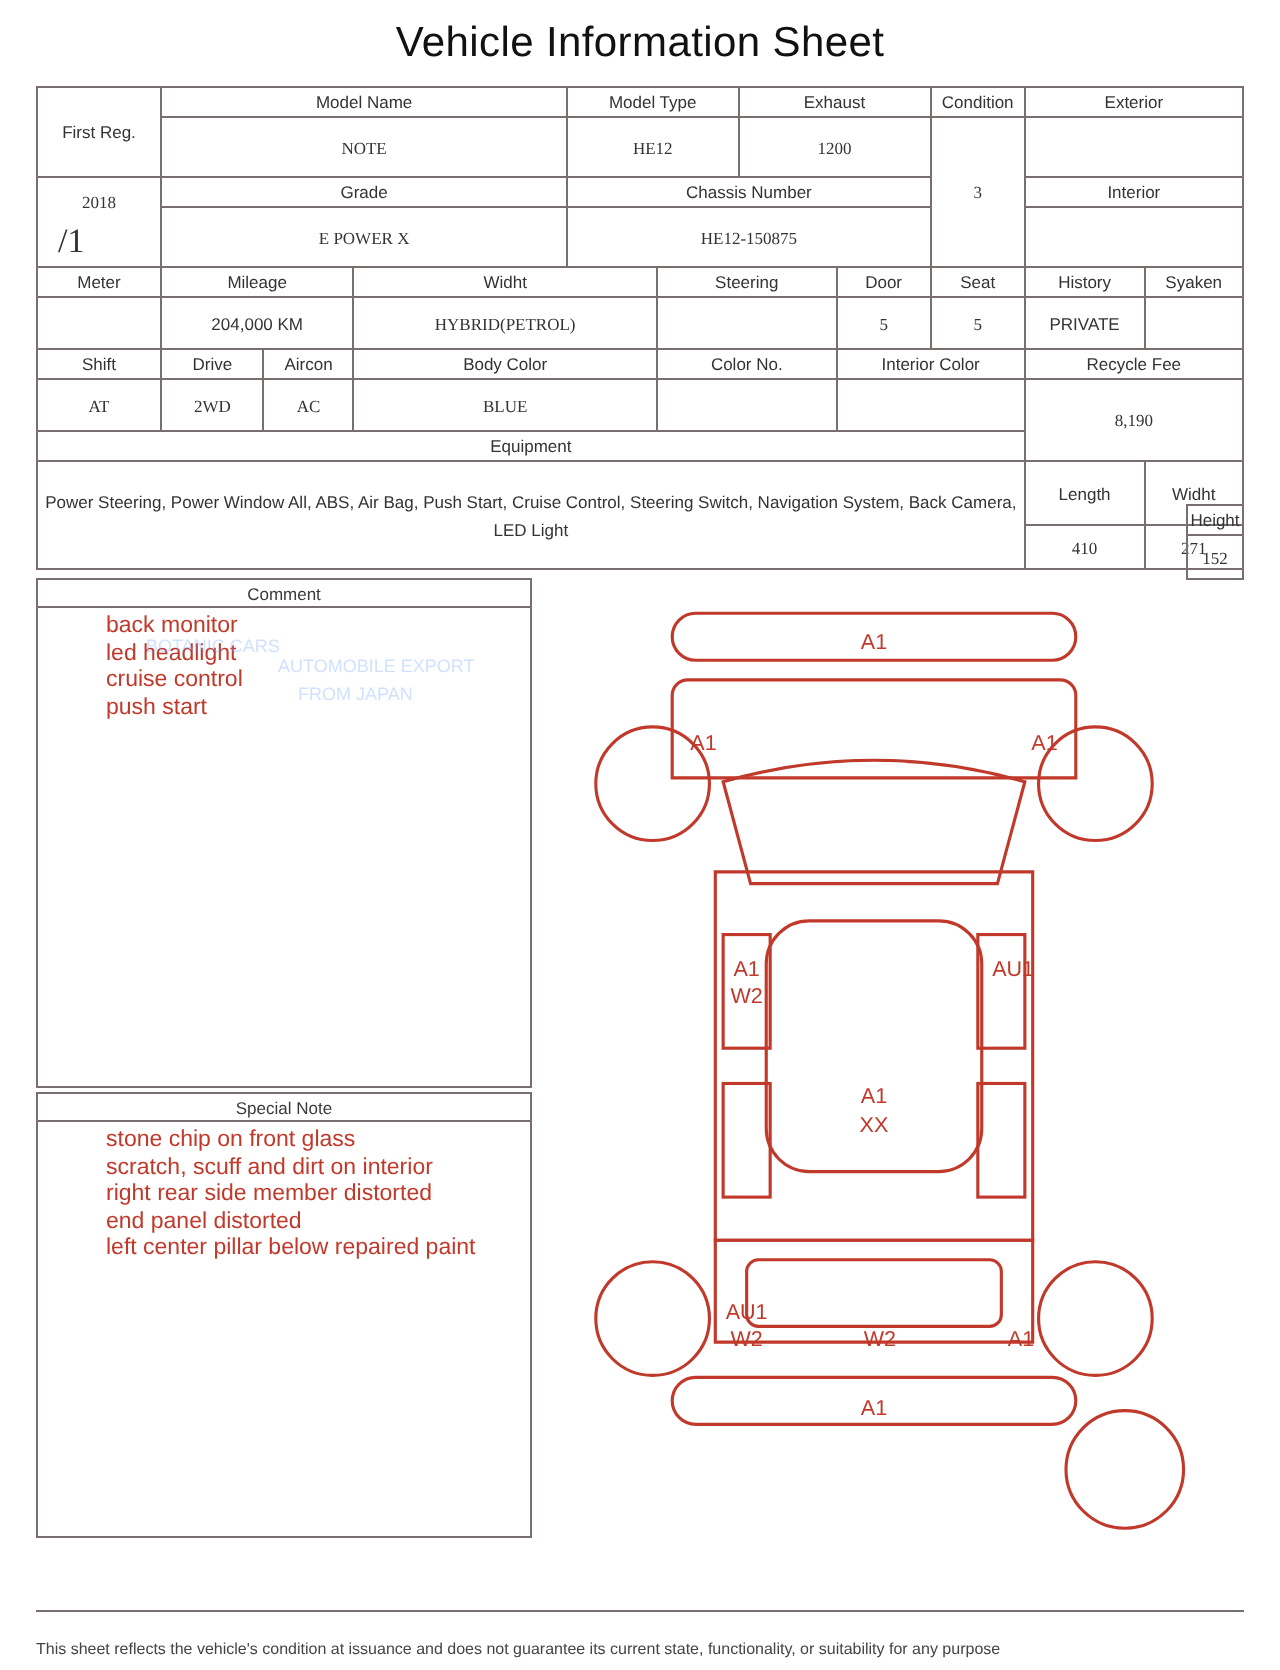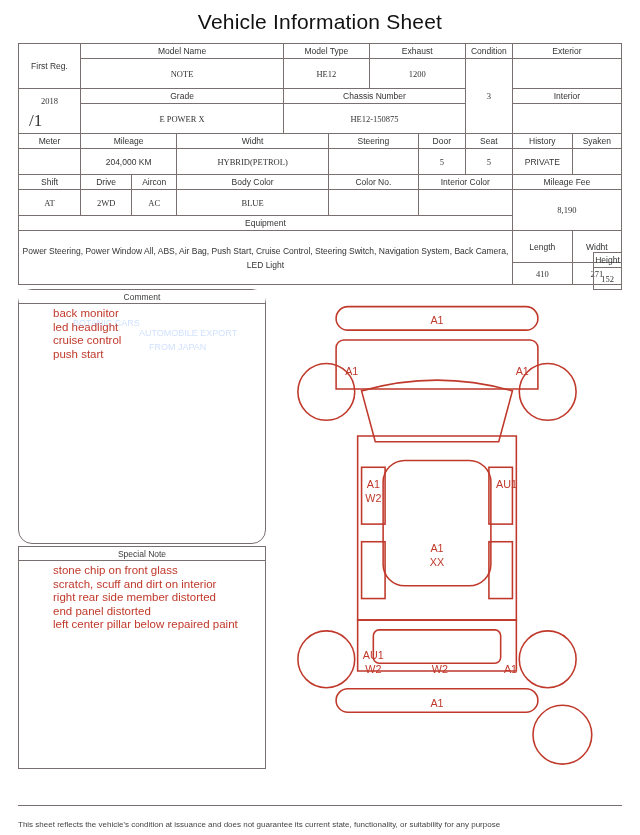--- a/index.html
+++ b/index.html
@@ -96,21 +96,21 @@
   }
   .panel-body {
     padding: 3px 5px;
     color: #c0392b;
     font-size: 11.5px;
     line-height: 13.5px;
     font-family:"Liberation Sans", sans-serif;
     white-space: pre-line;
     margin-left: 29px;
   }
-  .comment-panel { height: 255px; border-radius: 14px; }
+  .comment-panel { height: 255px; }
   .special-panel { flex: 1; margin-top: 2px;}
   .diagram {
     flex: 1;
     position: relative;
     margin-left: 6px;
   }
   .footer {
     position: absolute;
     left: 18px;
     right: 18px;
@@ -213,21 +213,21 @@
       <td class="val-xs"></td>
     </tr>
 
     <tr>
       <td class="lbl">Shift</td>
       <td class="lbl">Drive</td>
       <td class="lbl">Aircon</td>
       <td colspan="3" class="lbl">Body Color</td>
       <td colspan="2" class="lbl">Color No.</td>
       <td colspan="2" class="lbl">Interior Color</td>
-      <td colspan="2" class="lbl">Mileage Fee</td>
+      <td colspan="2" class="lbl">Recycle Fee</td>
     </tr>
 
     <tr style="height:26px">
       <td class="val-sm">AT</td>
       <td class="val-sm">2WD</td>
       <td class="val-sm">AC</td>
       <td colspan="3" class="val">BLUE</td>
       <td colspan="2" class="val-sm"></td>
       <td colspan="2" class="val-sm"></td>
       <td colspan="2" rowspan="2" class="val recycle">8,190</td>

